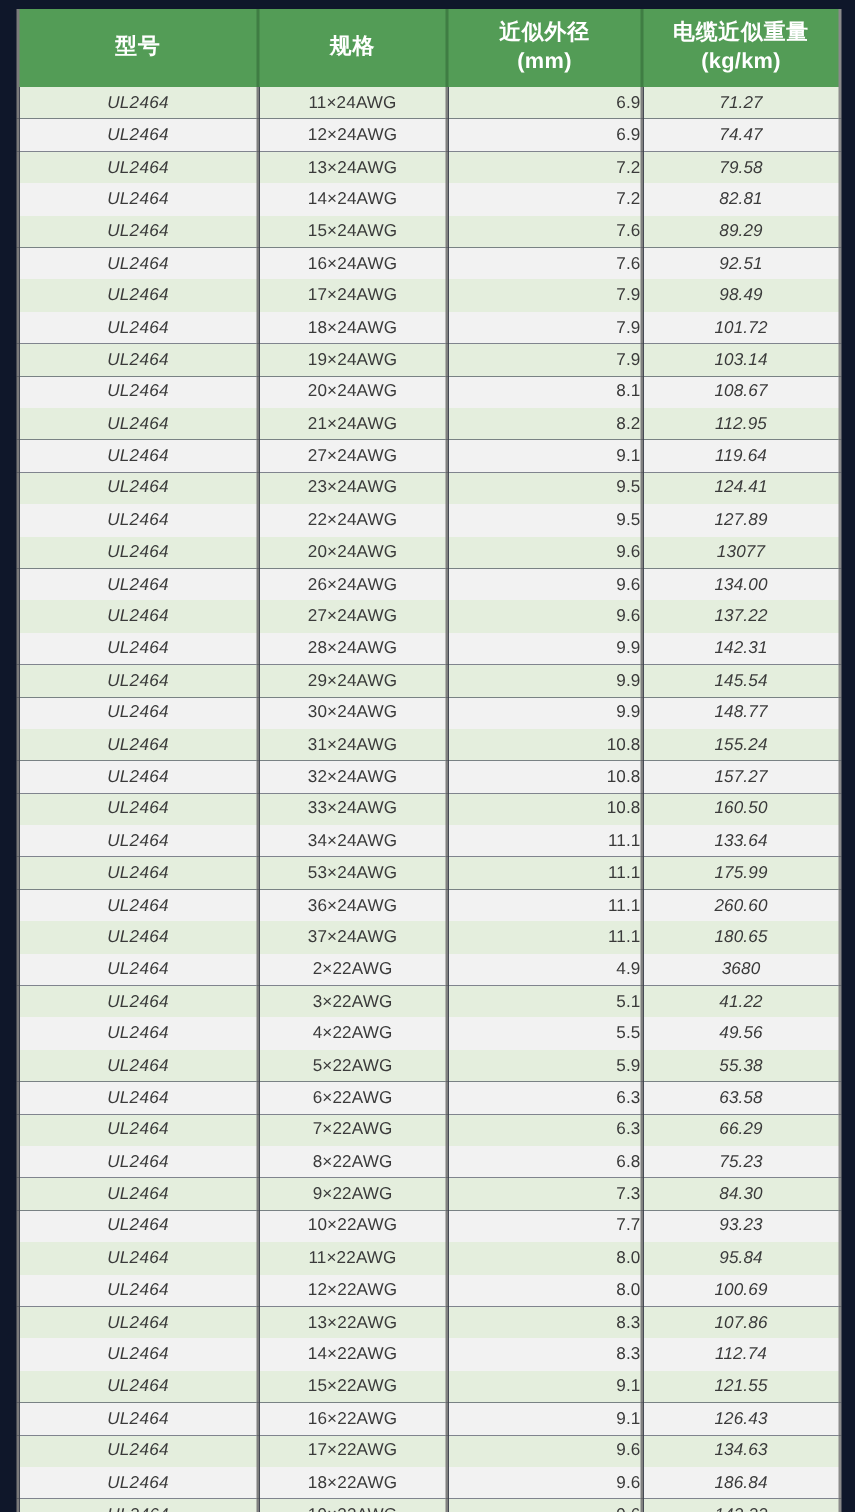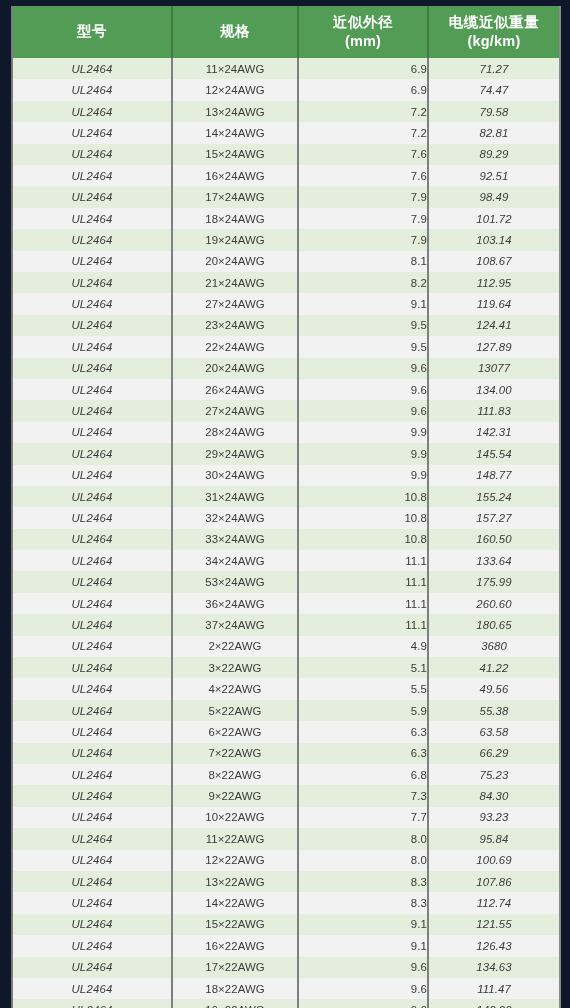--- a/index.html
+++ b/index.html
@@ -195,21 +195,21 @@
         <tr class="even">
           <td class="col-model">UL2464</td>
           <td class="col-spec">26×24AWG</td>
           <td class="col-od">9.6</td>
           <td class="col-weight">134.00</td>
         </tr>
         <tr class="odd">
           <td class="col-model">UL2464</td>
           <td class="col-spec">27×24AWG</td>
           <td class="col-od">9.6</td>
-          <td class="col-weight">111.83</td>
+          <td class="col-weight">137.22</td>
         </tr>
         <tr class="even">
           <td class="col-model">UL2464</td>
           <td class="col-spec">28×24AWG</td>
           <td class="col-od">9.9</td>
           <td class="col-weight">142.31</td>
         </tr>
         <tr class="odd">
           <td class="col-model">UL2464</td>
           <td class="col-spec">29×24AWG</td>
@@ -357,21 +357,21 @@
         <tr class="odd">
           <td class="col-model">UL2464</td>
           <td class="col-spec">17×22AWG</td>
           <td class="col-od">9.6</td>
           <td class="col-weight">134.63</td>
         </tr>
         <tr class="even">
           <td class="col-model">UL2464</td>
           <td class="col-spec">18×22AWG</td>
           <td class="col-od">9.6</td>
-          <td class="col-weight">111.47</td>
+          <td class="col-weight">186.84</td>
         </tr>
         <tr class="odd">
           <td class="col-model">UL2464</td>
           <td class="col-spec">19×22AWG</td>
           <td class="col-od">9.6</td>
           <td class="col-weight">142.22</td>
         </tr>
       </tbody>
   </table>
 </div>

